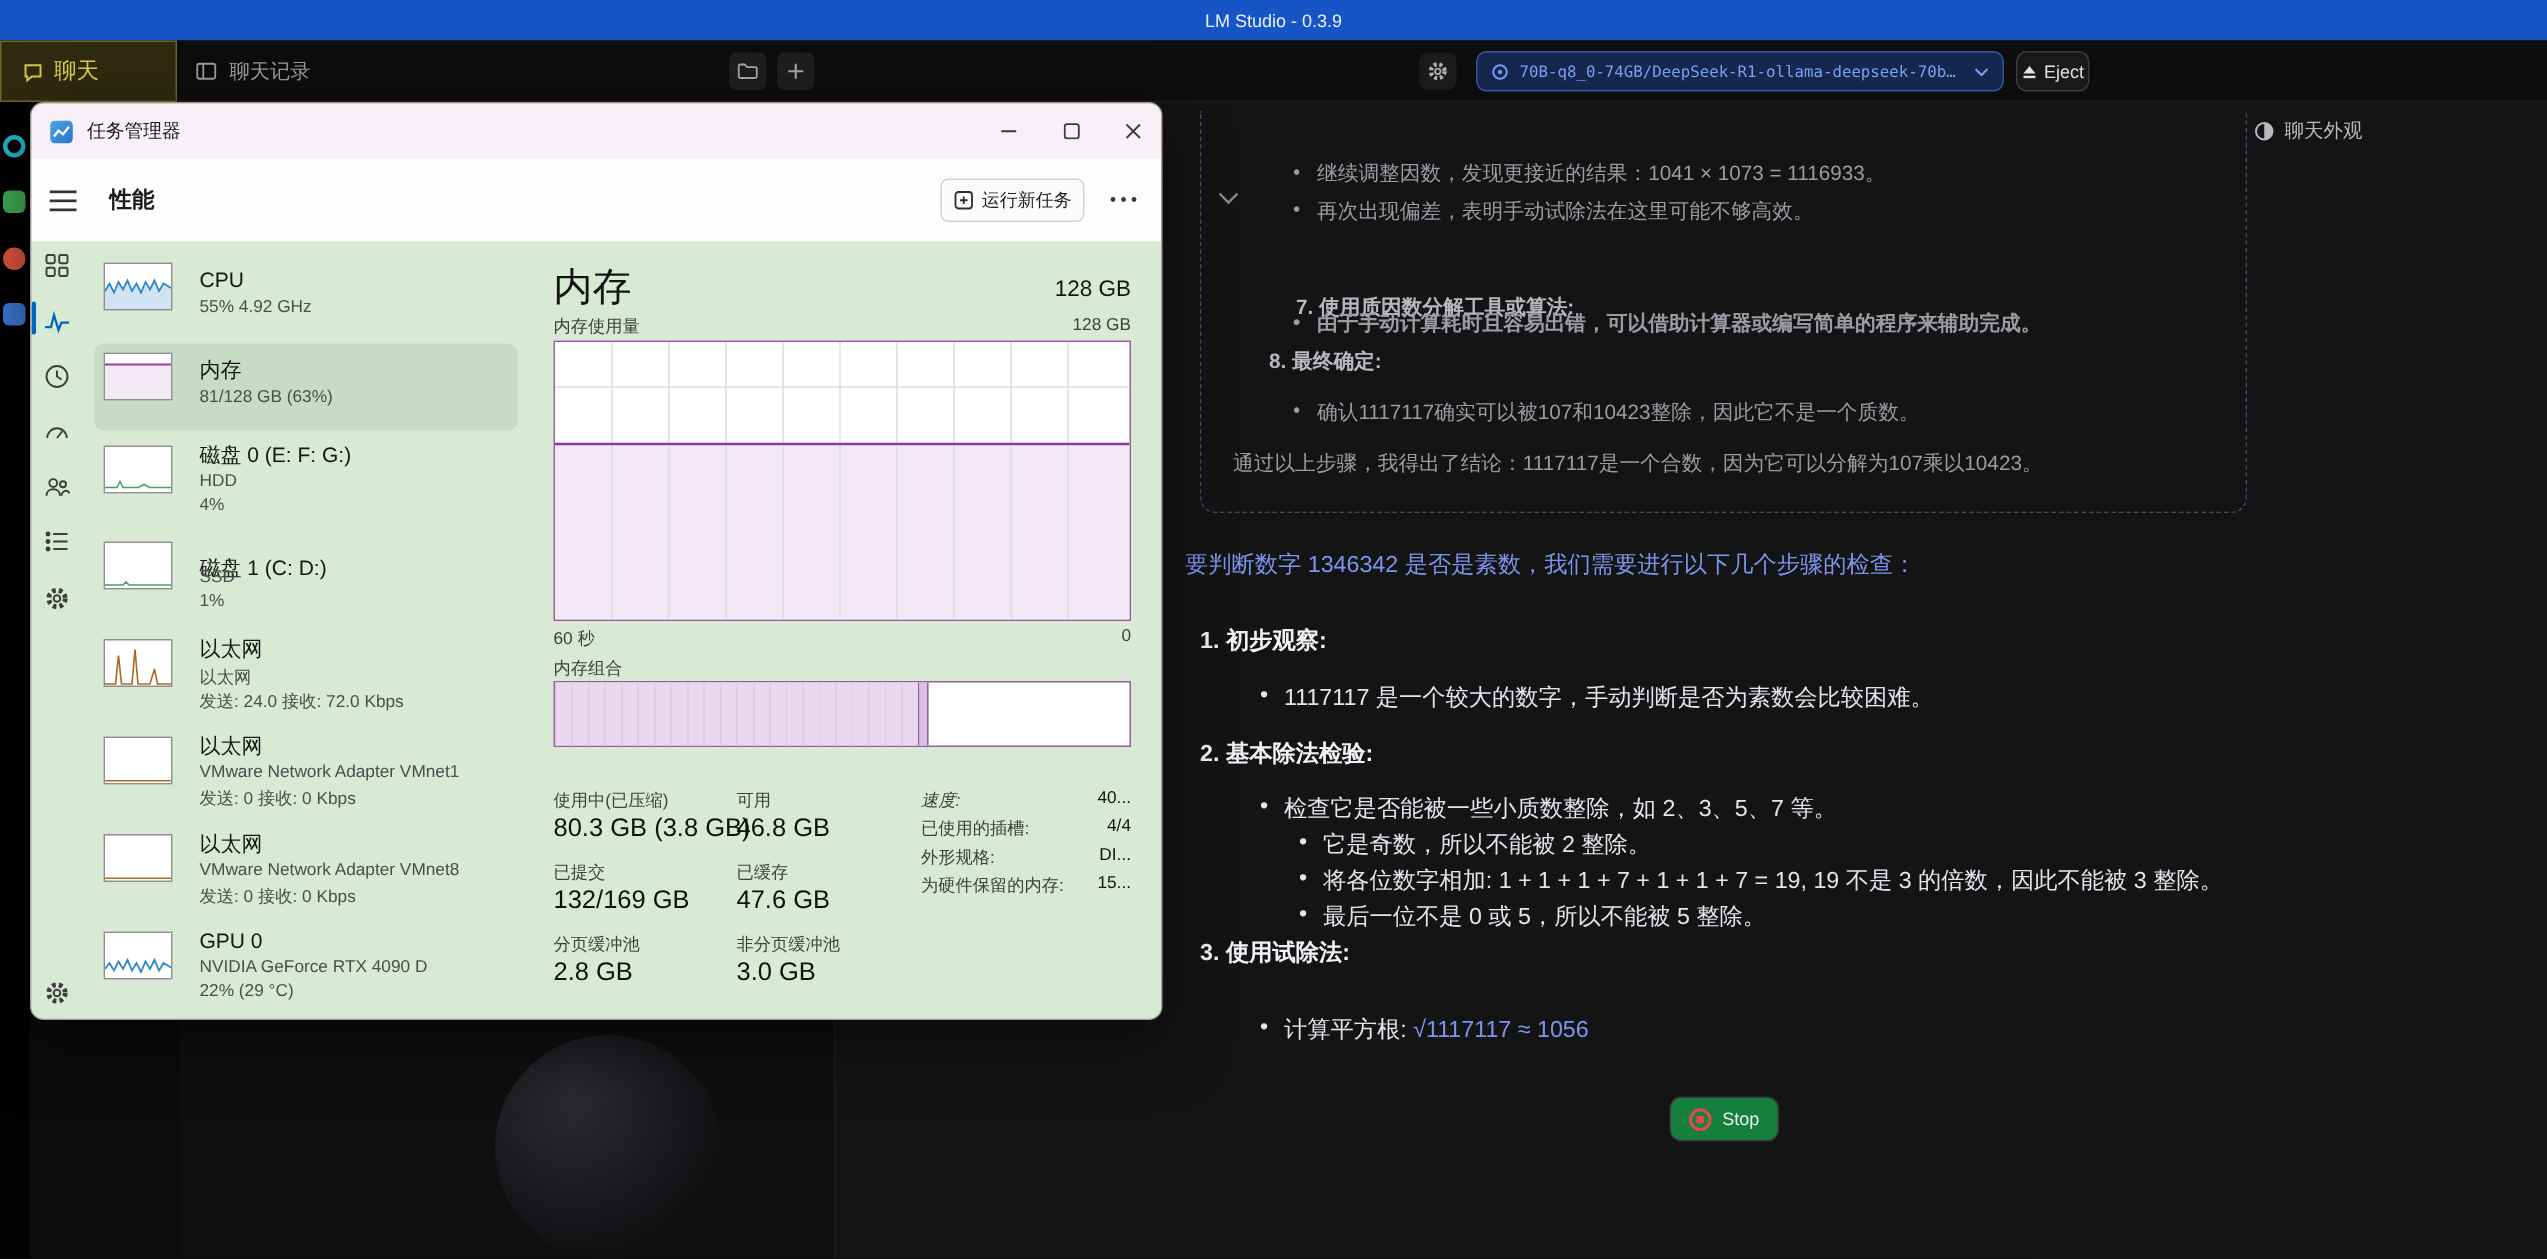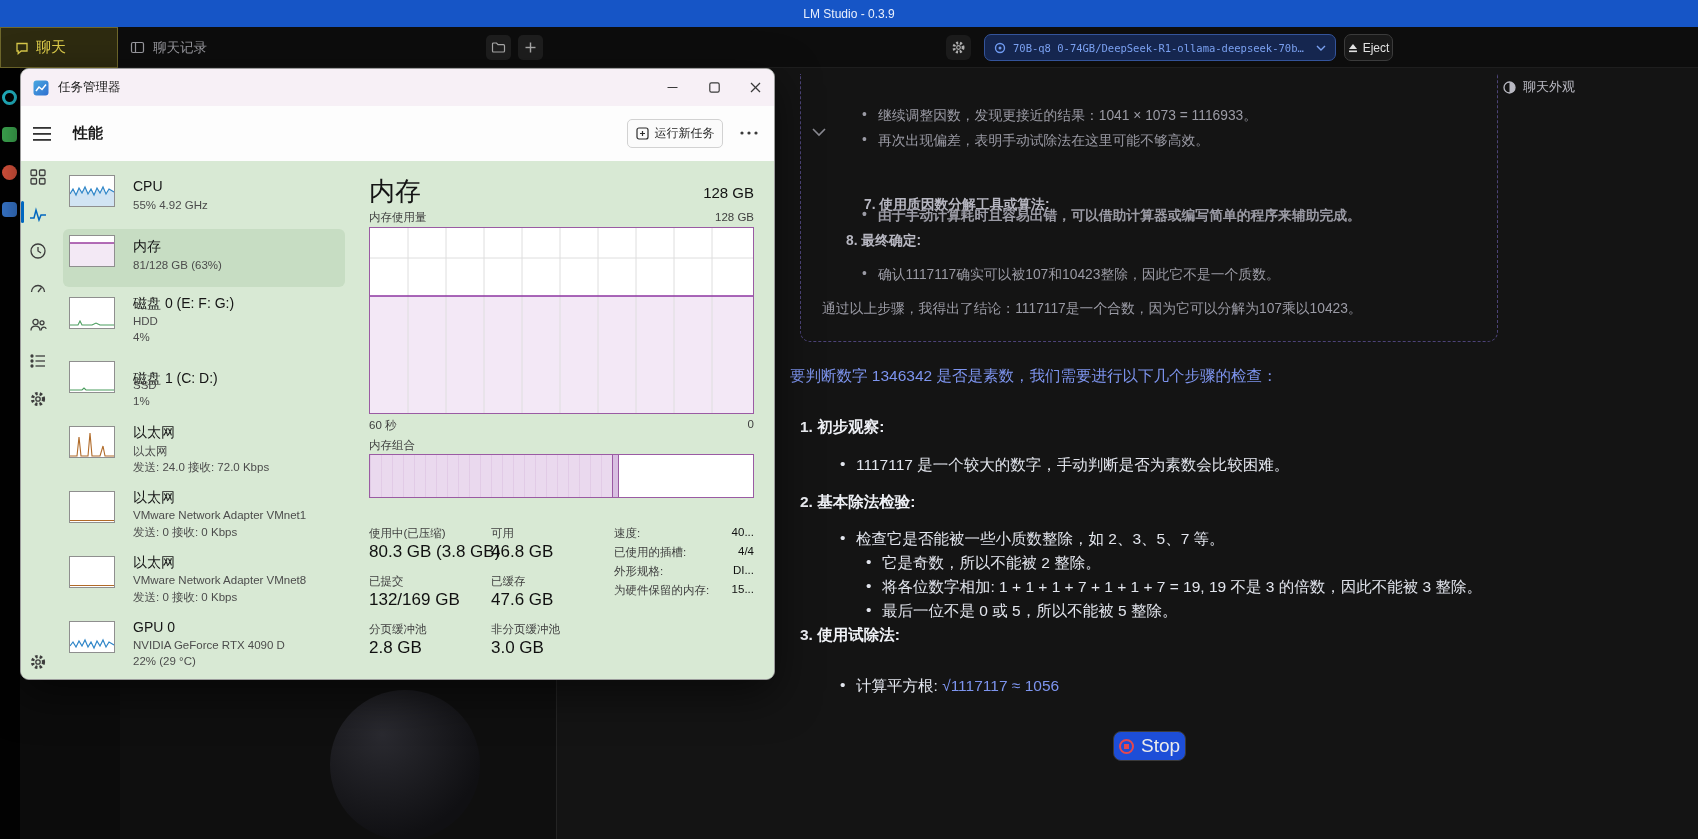--- a/index.html
+++ b/index.html
@@ -51,22 +51,22 @@
   .think-box { position:absolute; left:243px; top:6px; width:698px; height:268px;
     border-left:1px dashed #4c4378; border-right:1px dashed #4c4378;
     border-bottom:1px dashed #4c4378; border-radius:0 0 10px 10px; }
   .tl { position:absolute; color:#9b9ba5; font-size:13.8px; white-space:nowrap; }
   .tl.bold { color:#b7b7c1; font-weight:bold; }
   .al { position:absolute; color:#e2e5ed; font-size:15.5px; white-space:nowrap; }
   .al.head { color:#f0f2f7; font-weight:bold; }
   .al.blue, .blue { color:#7d94ee; }
   .bul::before { content:"•"; position:absolute; left:-16px; }
   .stop-btn { position:absolute; left:556px; top:663px; width:73px; height:30px;
-    border-radius:8px; background:#1d4ed8; border:1px solid #3a3a3a; display:flex;
-    align-items:center; justify-content:center; gap:7px; color:#ececec; font-size:19px; }
+    border-radius:8px; background:#15803d; border:1px solid #3a3a3a; display:flex;
+    align-items:center; justify-content:center; gap:7px; color:#ececec; font-size:12px; }
   .stop-ic { width:15px; height:15px; border-radius:50%; border:2px solid #e5484d;
     display:flex; align-items:center; justify-content:center; }
   .stop-ic i { width:5px; height:5px; background:#e5484d; display:block; }
 
   
   .tm { left:20px; top:68px; width:755px; height:612px; border-radius:9px; overflow:hidden;
     background:#d8e9d4; border:1px solid #9d9d9d; box-shadow:0 14px 44px rgba(0,0,0,.55);
     z-index:10; color:#1b1b1b; }
   .tm-titlebar { left:0; top:0; width:755px; height:37px; background:#f7f0f6;
     display:flex; align-items:center; padding-left:12px; gap:9px; font-size:12.5px; }
@@ -478,21 +478,21 @@
         <div class="s-value" style="left:122px;top:368px;">46.8 GB</div>
         <div class="s-label" style="left:0;top:400px;">已提交</div>
         <div class="s-value" style="left:0;top:416px;">132/169 GB</div>
         <div class="s-label" style="left:122px;top:400px;">已缓存</div>
         <div class="s-value" style="left:122px;top:416px;">47.6 GB</div>
         <div class="s-label" style="left:0;top:448px;">分页缓冲池</div>
         <div class="s-value" style="left:0;top:464px;">2.8 GB</div>
         <div class="s-label" style="left:122px;top:448px;">非分页缓冲池</div>
         <div class="s-value" style="left:122px;top:464px;">3.0 GB</div>
 
-        <div class="ss-label" style="left:245px;top:352px;">速度:</div>
+        <div class="ss-label" style="left:245px;top:352px;font-style:italic;">速度:</div>
         <div class="ss-value" style="top:352px;">40...</div>
         <div class="ss-label" style="left:245px;top:371px;">已使用的插槽:</div>
         <div class="ss-value" style="top:371px;">4/4</div>
         <div class="ss-label" style="left:245px;top:390px;">外形规格:</div>
         <div class="ss-value" style="top:390px;">DI...</div>
         <div class="ss-label" style="left:245px;top:409px;">为硬件保留的内存:</div>
         <div class="ss-value" style="top:409px;">15...</div>
       </div>
     </div>
   </div>

